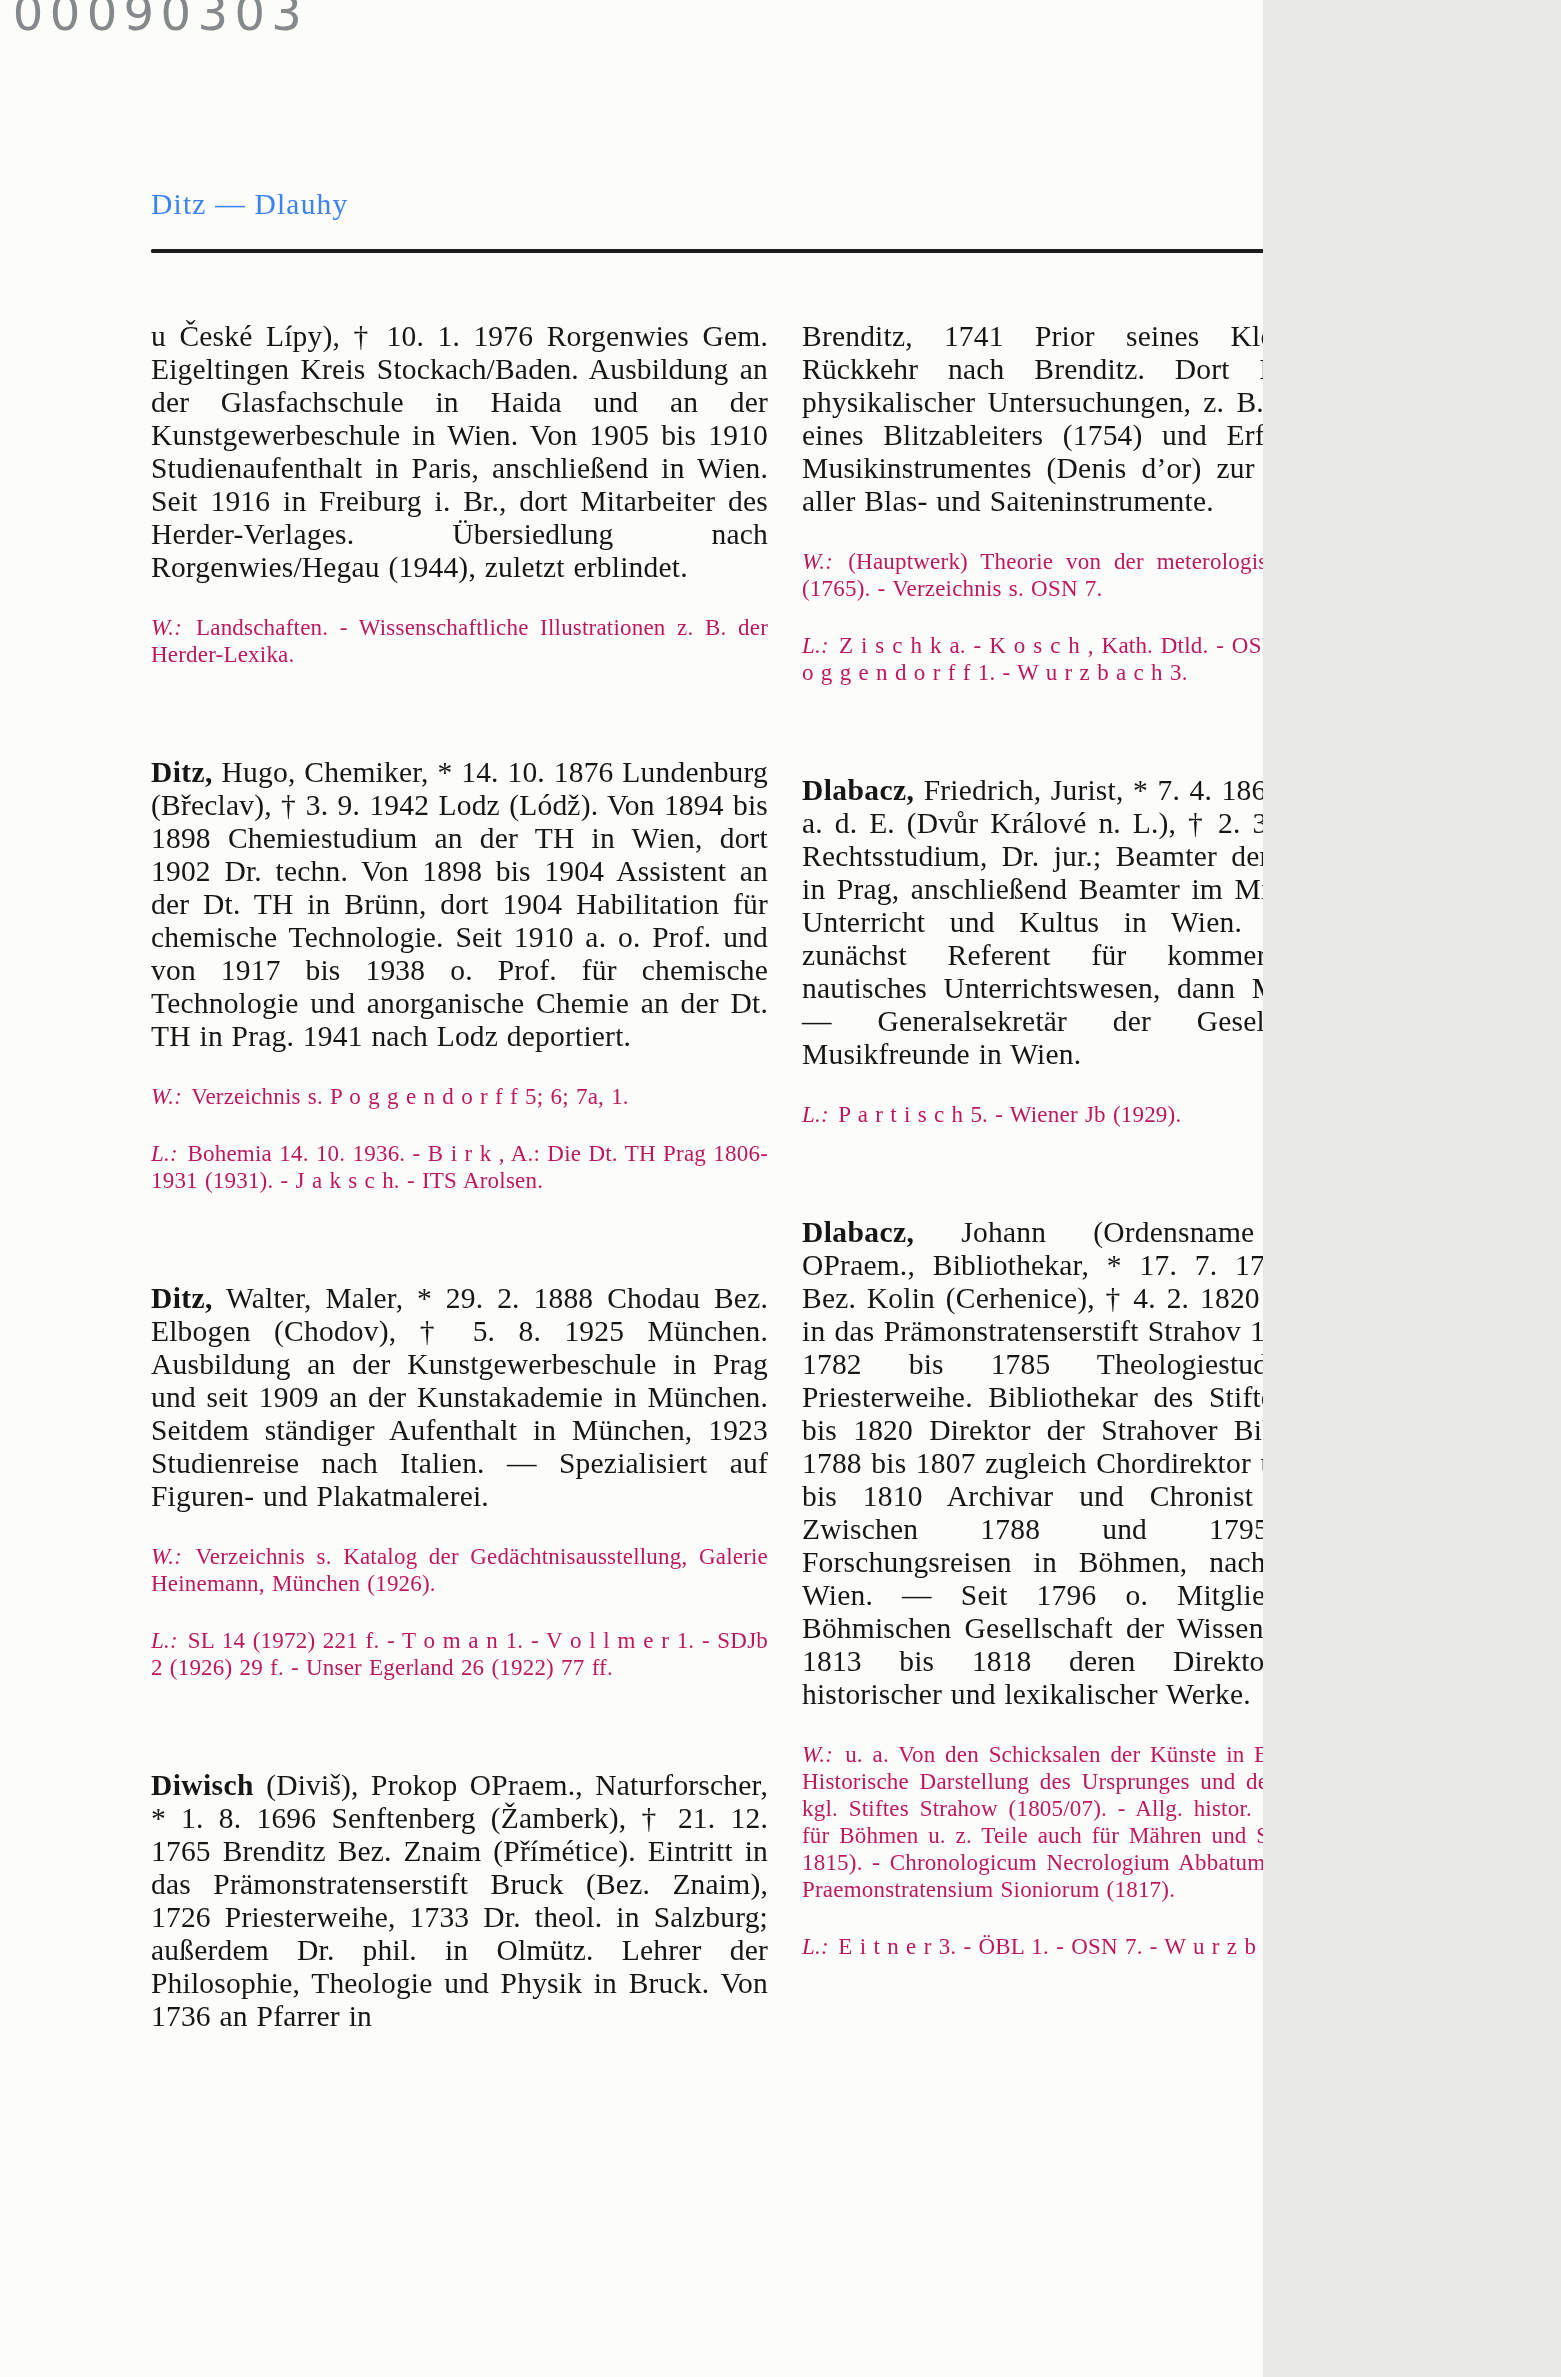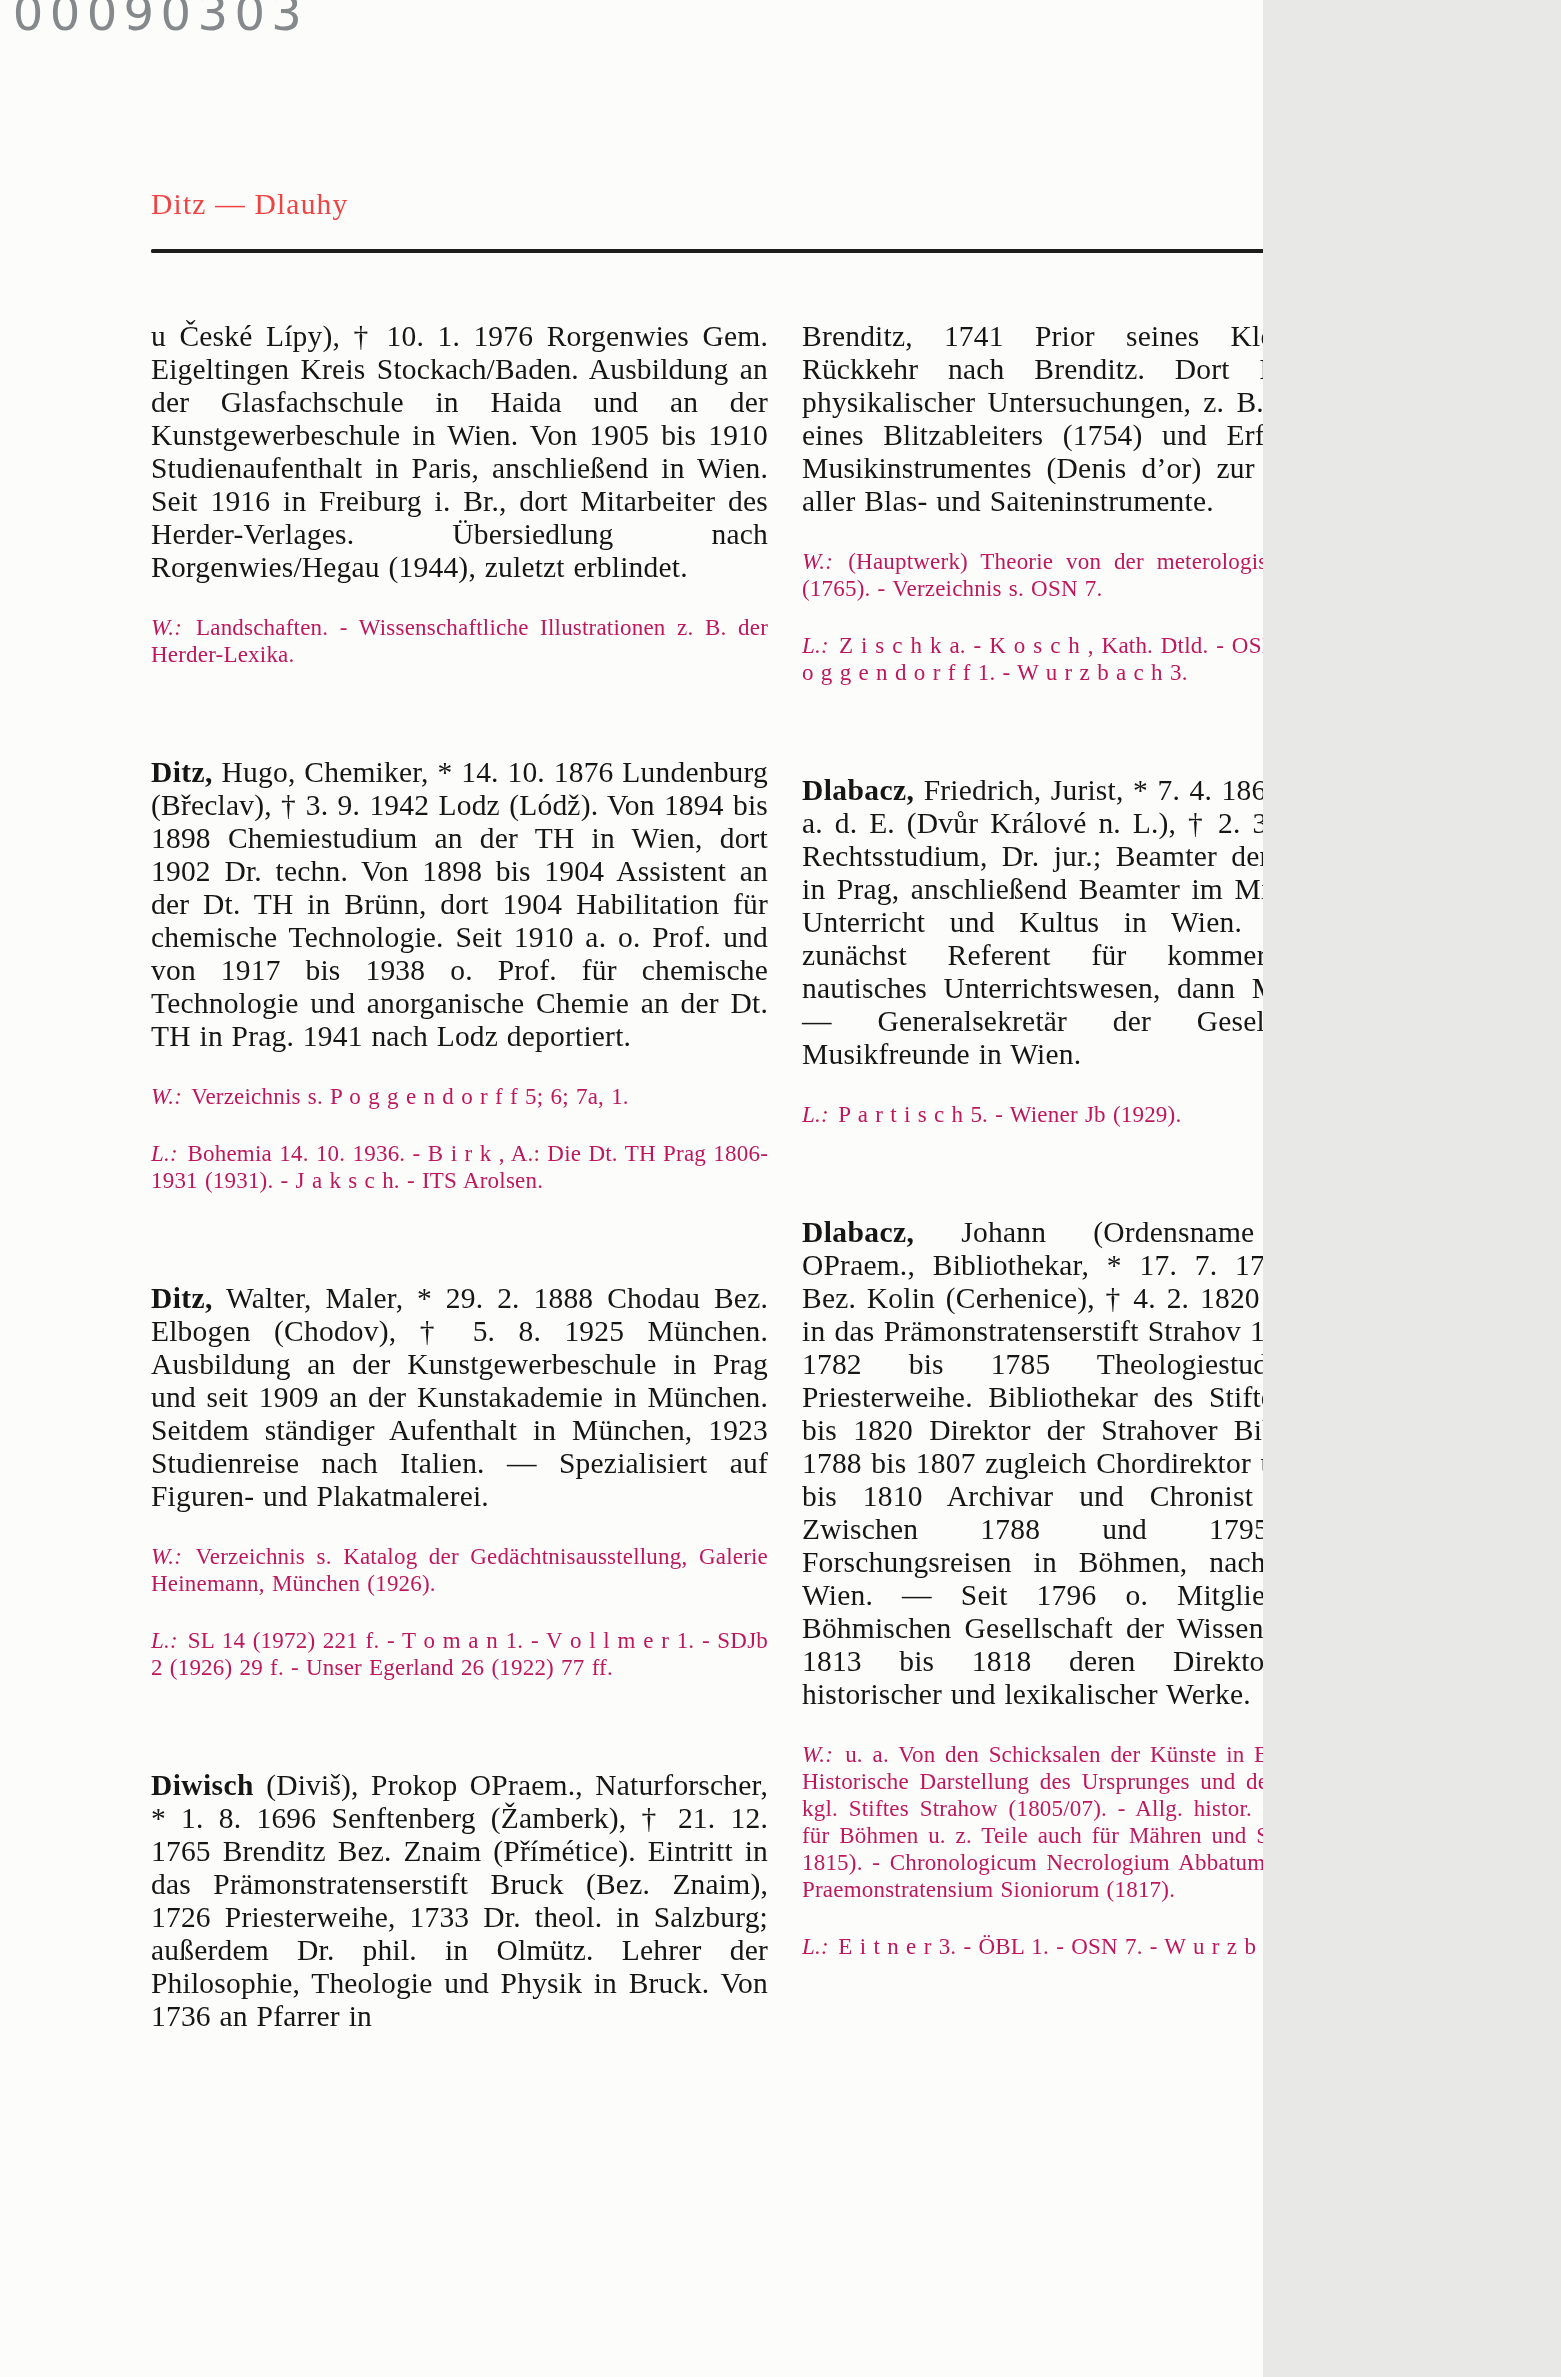--- a/index.html
+++ b/index.html
@@ -13,21 +13,21 @@
   }
   
   .scan-number{
     position:absolute;left:12.8px;top:-11px;
     font-family:"DejaVu Sans","Liberation Sans",sans-serif;
     font-size:48px;line-height:48px;font-weight:400;
     color:#85898c;letter-spacing:6.4px;white-space:nowrap;
   }
   .running-head{
     position:absolute;left:151px;top:188px;
-    font-size:29.5px;letter-spacing:1.2px;color:#ef4444;
+    font-size:29.5px;letter-spacing:1.2px;color:#3b82f6;
   }
   .page-number{
     position:absolute;top:190px;left:1383px;width:62px;
     text-align:center;font-size:30px;color:#151515;
   }
   .head-rule{
     position:absolute;left:151px;top:249px;width:1292px;height:4px;
     background:#1d1d1d;border-radius:1.6px;
   }
   .col{

